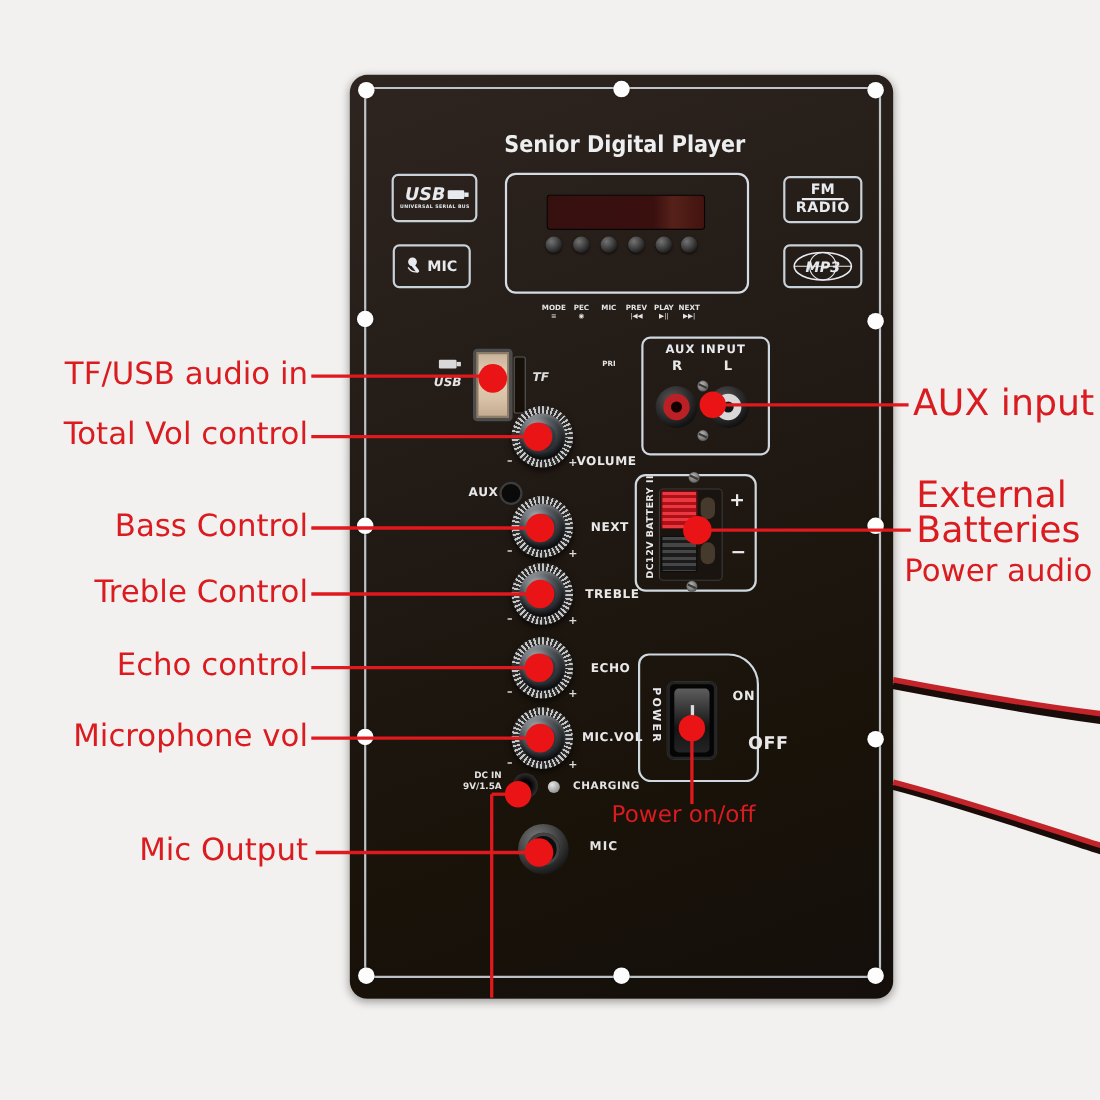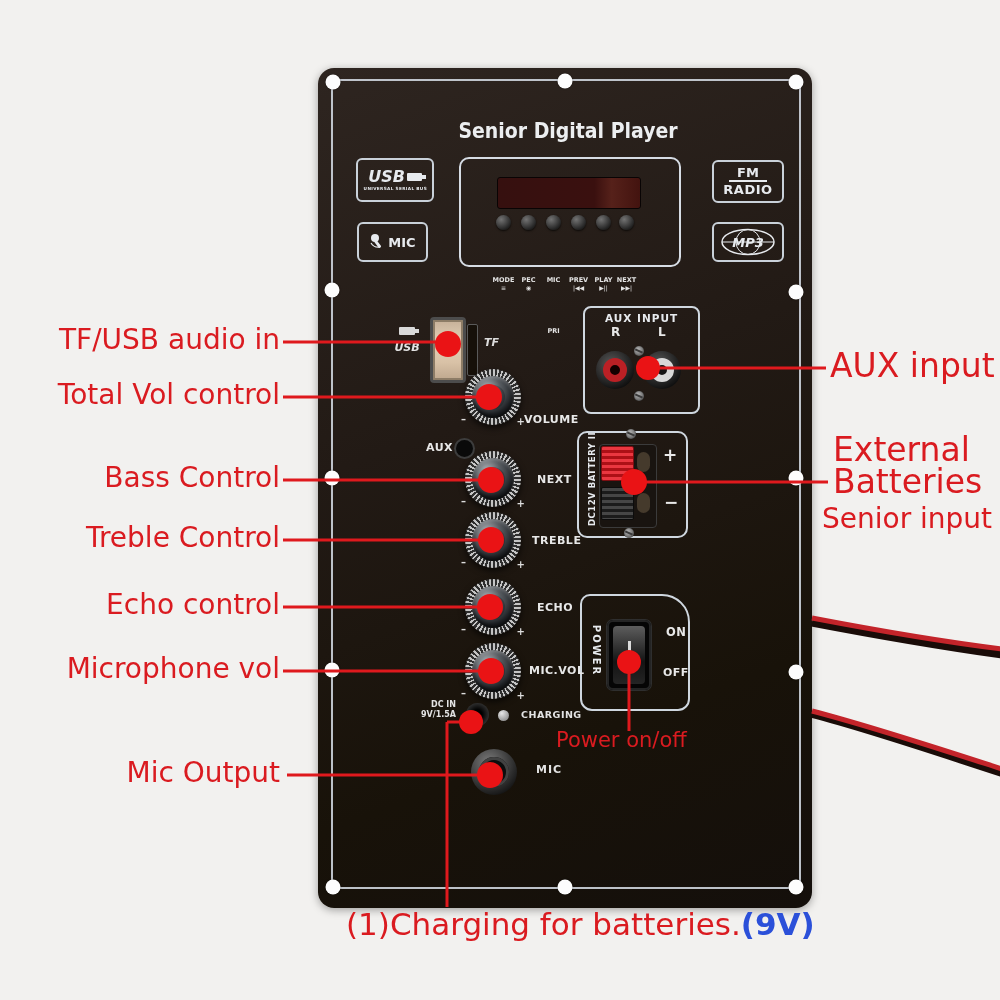--- a/index.html
+++ b/index.html
@@ -277,21 +277,21 @@
   <div class="pm" style="left:664px;top:492px;font-size:17px;">−</div>
   <div class="screw" style="left:626px;top:429px;"></div>
   <div class="screw" style="left:624px;top:528px;"></div>
 
   <div class="panel" style="left:580px;top:594px;width:106px;height:113px;border-radius:10px 28px 12px 12px;"></div>
   <div class="vtext" style="left:556px;top:645px;width:80px;font-size:10px;letter-spacing:2px;transform:rotate(90deg);">POWER</div>
   <div class="rocker-out"></div>
   <div class="rocker-in"></div>
   <div class="rocker-mark"></div>
   <div class="klabel" style="left:666px;top:625px;font-size:11.5px;">ON</div>
-  <div class="klabel" style="left:663px;top:666px;font-size:11px;">OFF</div>
+  <div class="klabel" style="left:680px;top:666px;font-size:16px;">OFF</div>
 
   <div class="dcin">
     <div>DC IN</div>
     <div>9V/1.5A</div>
   </div>
   <div class="dcjack"></div>
   <div class="led"></div>
   <div class="chg">CHARGING</div>
   <div class="micjack">
       <div class="inner"></div>
@@ -341,20 +341,17 @@
   <div class="ann rt" style="top:378px;">Total Vol control</div>
   <div class="ann rt" style="top:521px;">Treble Control</div>
   <div class="ann rt" style="top:461px;">Bass Control</div>
   <div class="ann rt" style="top:588px;">Echo control</div>
   <div class="ann rt" style="top:652px;">Microphone vol</div>
   <div class="ann rt" style="top:756px;">Mic Output</div>
 
   <div class="ann big" style="left:830px;top:346px;">AUX input</div>
   <div class="ann big" style="left:833px;top:430px;">External</div>
   <div class="ann big" style="left:833px;top:462px;">Batteries</div>
-  <div class="ann med" style="left:822px;top:502px;">Senior input</div>
+  <div class="ann med" style="left:822px;top:502px;">Power audio</div>
   <div class="ann sm" style="left:556px;top:728px;">Power on/off</div>
 
-  <div class="bottom-note">
-    <span class="red">(1)Charging for batteries.</span><span class="blue">(9V)</span>
-  </div>
 
 </div>
 
 </body></html>

